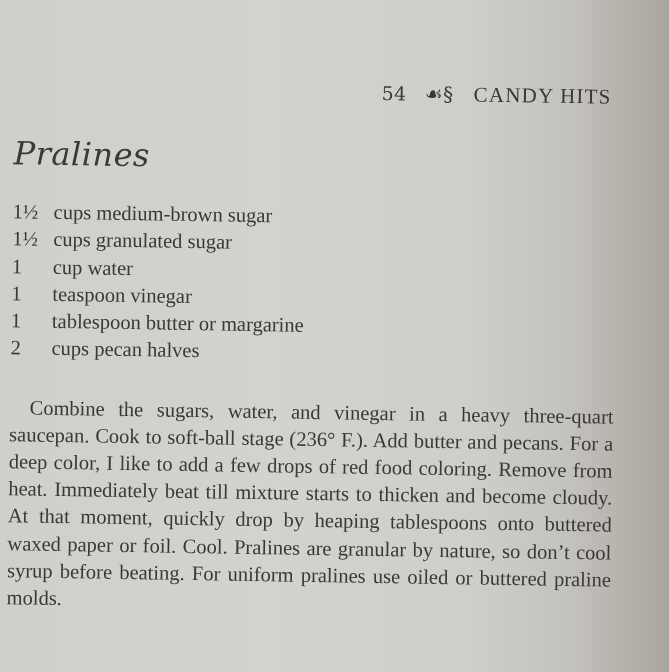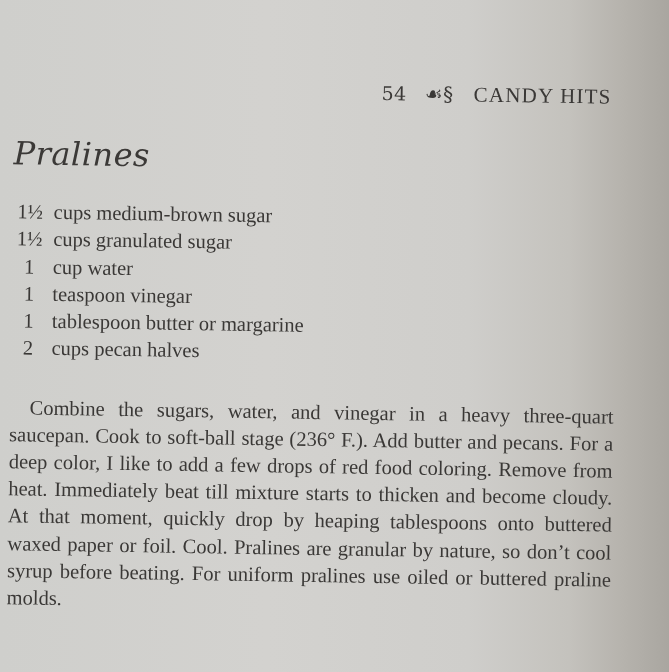--- a/index.html
+++ b/index.html
@@ -29,21 +29,21 @@
       font-family: "DejaVu Serif", serif; font-style: italic;
       font-size: 32px; letter-spacing: 0.5px; color: #3b3937;
     }
 
     .ingredients {
       position: absolute; left: 16px; top: 198px;
       font-family: "Liberation Serif", serif; font-size: 20.5px;
       line-height: 27.3px;
     }
     .ing { display: flex; white-space: nowrap; }
-    .ing .qty { width: 41px; text-align: center; padding-right: 6px; box-sizing: border-box; }
+    .ing .qty { width: 41px; text-align: left; padding-right: 6px; box-sizing: border-box; }
     .ing .desc { }
 
     .directions {
       position: absolute; left: 16px; top: 373px; width: 604px;
       font-family: "Liberation Serif", serif; font-size: 20.5px;
       line-height: 27.2px; text-align: justify; text-indent: 20px;
       hyphens: manual;
     }
   </style>
 </head>

